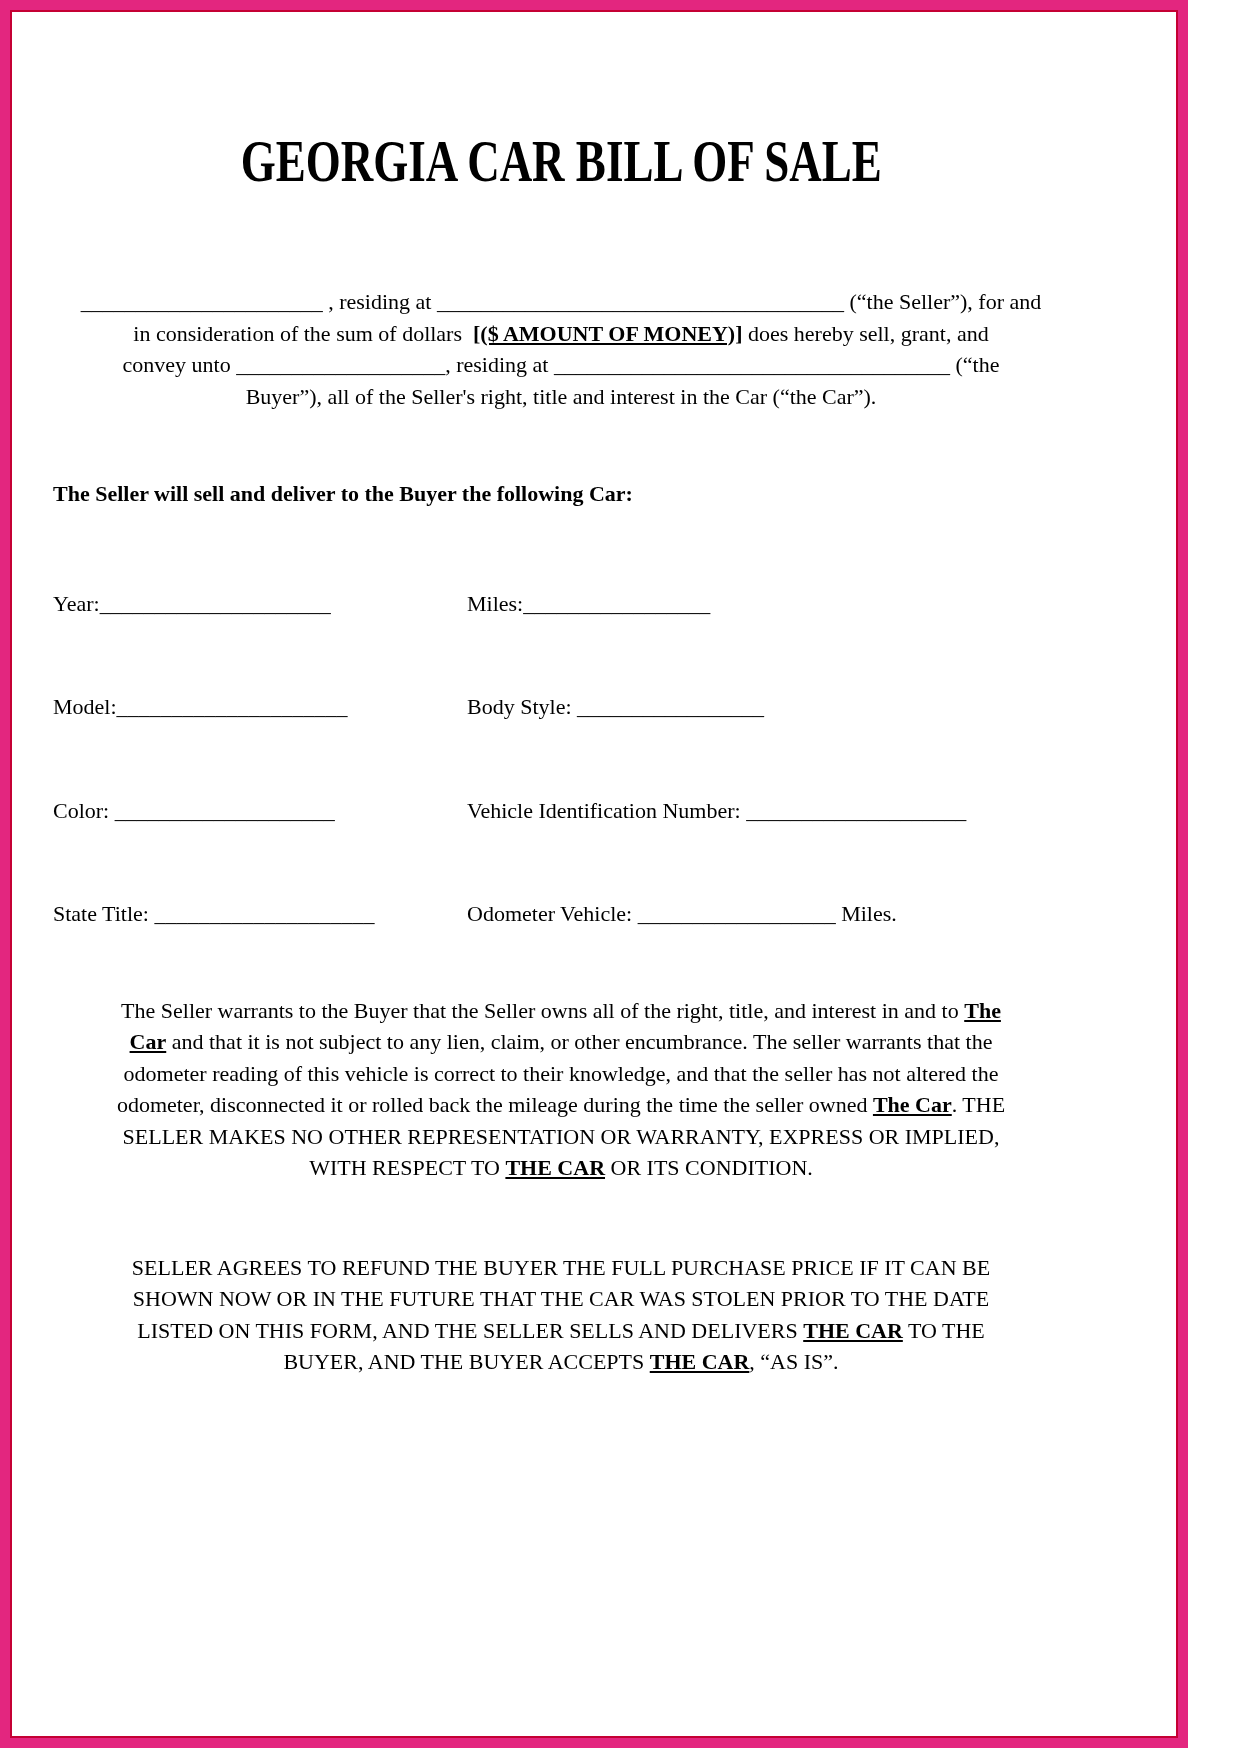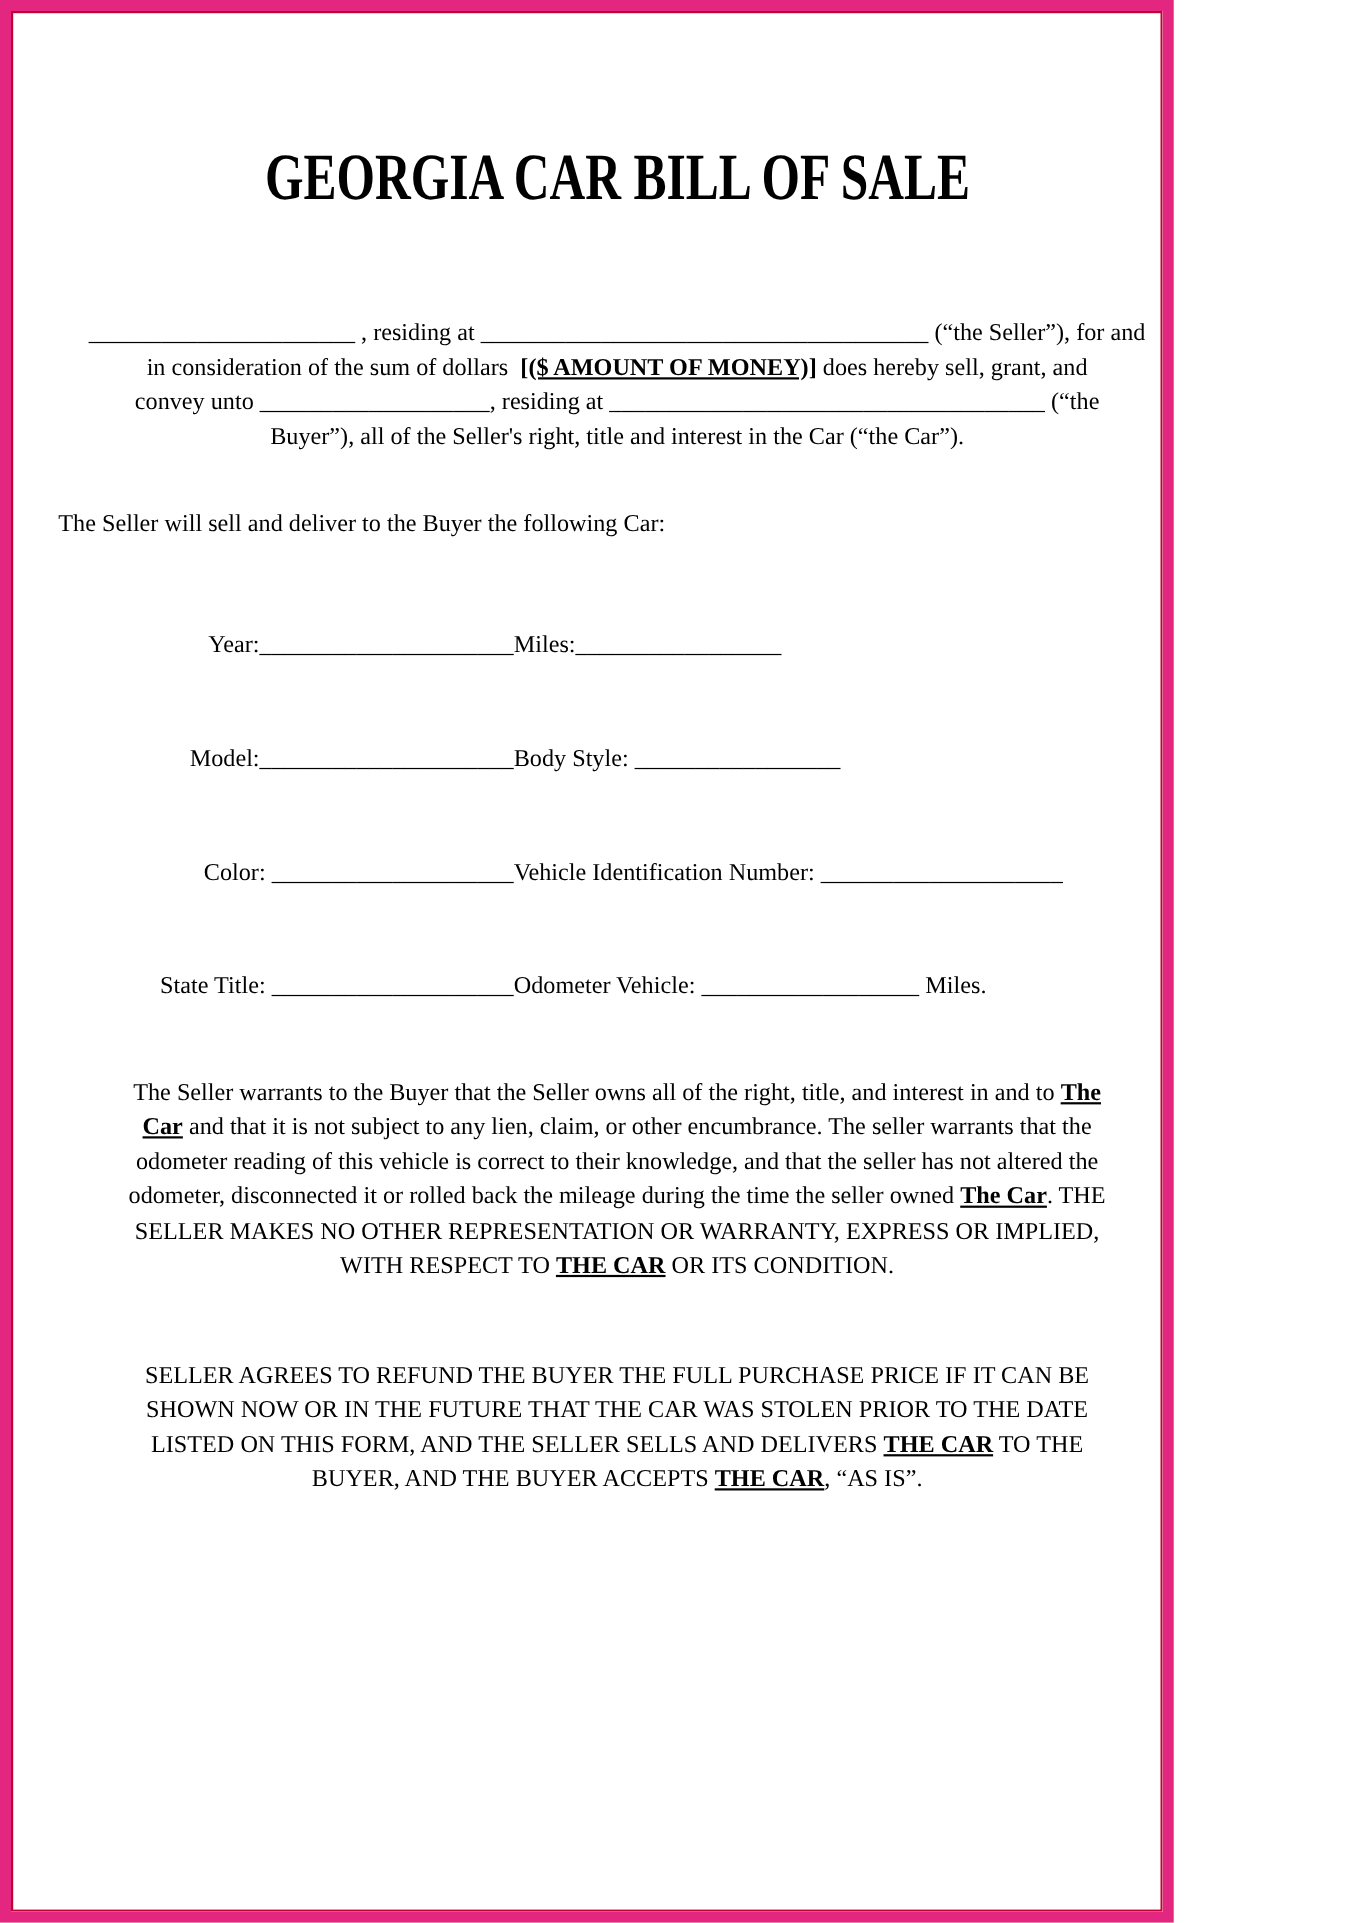--- a/index.html
+++ b/index.html
@@ -3,21 +3,21 @@
 <meta charset="utf-8">
 <style>
   :root{
     --pink:#e3267f;
     --inner-red:#c50034;
     --paper:#ffffff;
     --ink:#000000;
   }
   html,body{margin:0;padding:0;background:#fff;}
   .page{
-    width:1067px;height:1748px;box-sizing:border-box;
+    width:1188px;height:1748px;box-sizing:border-box;
     border:10px solid var(--pink);
     overflow:hidden;
   }
   .inner{
     width:100%;height:100%;box-sizing:border-box;
     border:2px solid var(--inner-red);
     background:var(--paper);
   }
   .content{
     margin-left:41px;
@@ -37,24 +37,24 @@
   }
   .doc-title > span{
     display:inline-block;
     transform:scaleX(0.75);
     transform-origin:50% 50%;
   }
   .para{line-height:31.5px;}
   .line{white-space:pre;min-height:31.5px;text-align:center;}
   b{font-weight:bold;text-decoration:underline;}
   .intro{margin-top:93px;}
-  .deliver{margin-top:48px;line-height:31.5px;white-space:pre;}
+  .deliver{margin-top:66px;line-height:31.5px;white-space:pre;font-weight:bold;}
   .field-row{display:flex;margin-top:72px;line-height:31.5px;}
   .field-row.first{margin-top:78px;}
-  .field-cell{white-space:pre;text-align:right;}
+  .field-cell{white-space:pre;}
   .field-cell.col1{width:414px;flex:0 0 414px;}
   .warranty{margin-top:65px;}
   .final{margin-top:68px;}
 </style>
 </head>
 <body>
 
 <div class="page">
   <div class="inner">
     <div class="content">

